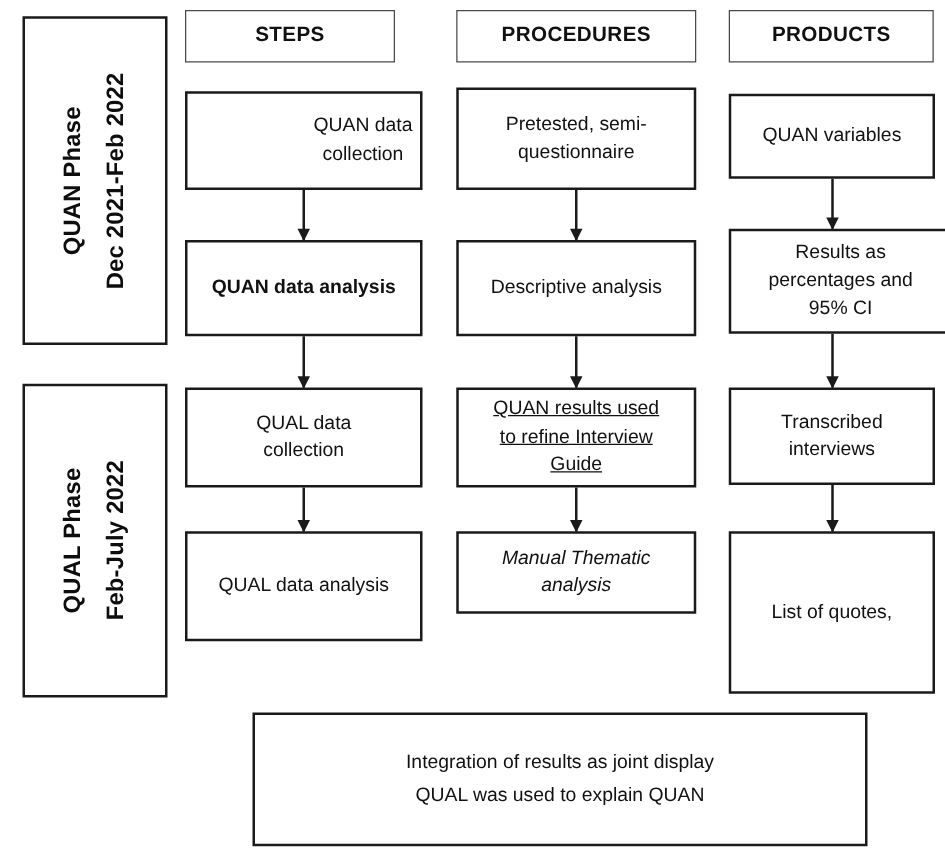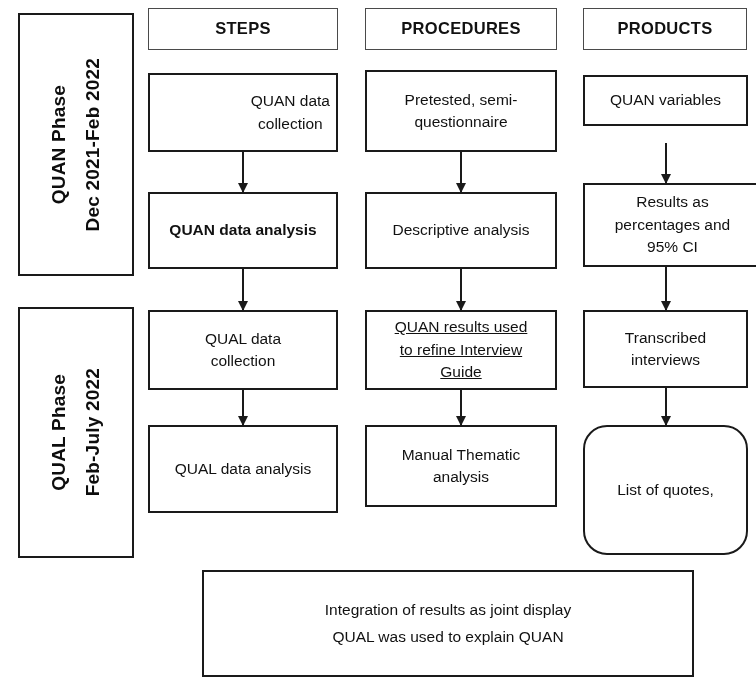--- a/index.html
+++ b/index.html
@@ -86,21 +86,21 @@
   <div class="box phase-box" style="left:18px; top:13px; width:116px; height:263px;">
     <span class="phase-line">QUAN Phase</span>
     <span class="phase-line">Dec 2021-Feb 2022</span>
   </div>
 
   <div class="box phase-box" style="left:18px; top:307px; width:116px; height:251px;">
     <span class="phase-line">QUAL Phase</span>
     <span class="phase-line">Feb-July 2022</span>
   </div>
 
-  <div class="box header-box" style="left:148px; top:8px; width:190px; height:42px;">STEPS</div>
+  <div class="box header-box" style="left:148px; top:8px; width:168px; height:42px;">STEPS</div>
   <div class="box header-box" style="left:365px; top:8px; width:192px; height:42px;">PROCEDURES</div>
   <div class="box header-box" style="left:583px; top:8px; width:164px; height:42px;">PRODUCTS</div>
 
   <div class="box" style="left:148px; top:73px; width:190px; height:79px;justify-content:flex-end;">
     <span>
       <span class="txt-line">QUAN data</span>
       <span class="txt-line">collection</span>
     </span>
   </div>
 
@@ -137,49 +137,49 @@
   </div>
 
   <div class="box" style="left:365px; top:310px; width:192px; height:80px;text-decoration:underline;">
     <span>
       <span class="txt-line">QUAN results used</span>
       <span class="txt-line">to refine Interview</span>
       <span class="txt-line">Guide</span>
     </span>
   </div>
 
-  <div class="box" style="left:365px; top:425px; width:192px; height:82px;">
+  <div class="box" style="left:365px; top:425px; width:192px; height:66px;font-style:italic;">
     <span>
       <span class="txt-line">Manual Thematic</span>
       <span class="txt-line">analysis</span>
     </span>
   </div>
 
-  <div class="box" style="left:583px; top:75px; width:165px; height:51px;">
+  <div class="box" style="left:583px; top:75px; width:165px; height:68px;">
     <span>
       <span class="txt-line">QUAN variables</span>
     </span>
   </div>
 
   <div class="box" style="left:583px; top:183px; width:179px; height:84px;">
     <span>
       <span class="txt-line">Results as</span>
       <span class="txt-line">percentages and</span>
       <span class="txt-line">95% CI</span>
     </span>
   </div>
 
   <div class="box" style="left:583px; top:310px; width:165px; height:78px;">
     <span>
       <span class="txt-line">Transcribed</span>
       <span class="txt-line">interviews</span>
     </span>
   </div>
 
-  <div class="box" style="left:583px; top:425px; width:165px; height:130px;border-radius:24px;">
+  <div class="box" style="left:583px; top:425px; width:165px; height:130px;">
     <span>
       <span class="txt-line">List of quotes,</span>
     </span>
   </div>
 
   <div class="arrow" style="left:242px; top:152px; height:40px;"></div>
   <div class="arrow" style="left:242px; top:269px; height:41px;"></div>
   <div class="arrow" style="left:242px; top:390px; height:35px;"></div>
 
   <div class="arrow" style="left:460px; top:152px; height:40px;"></div>

